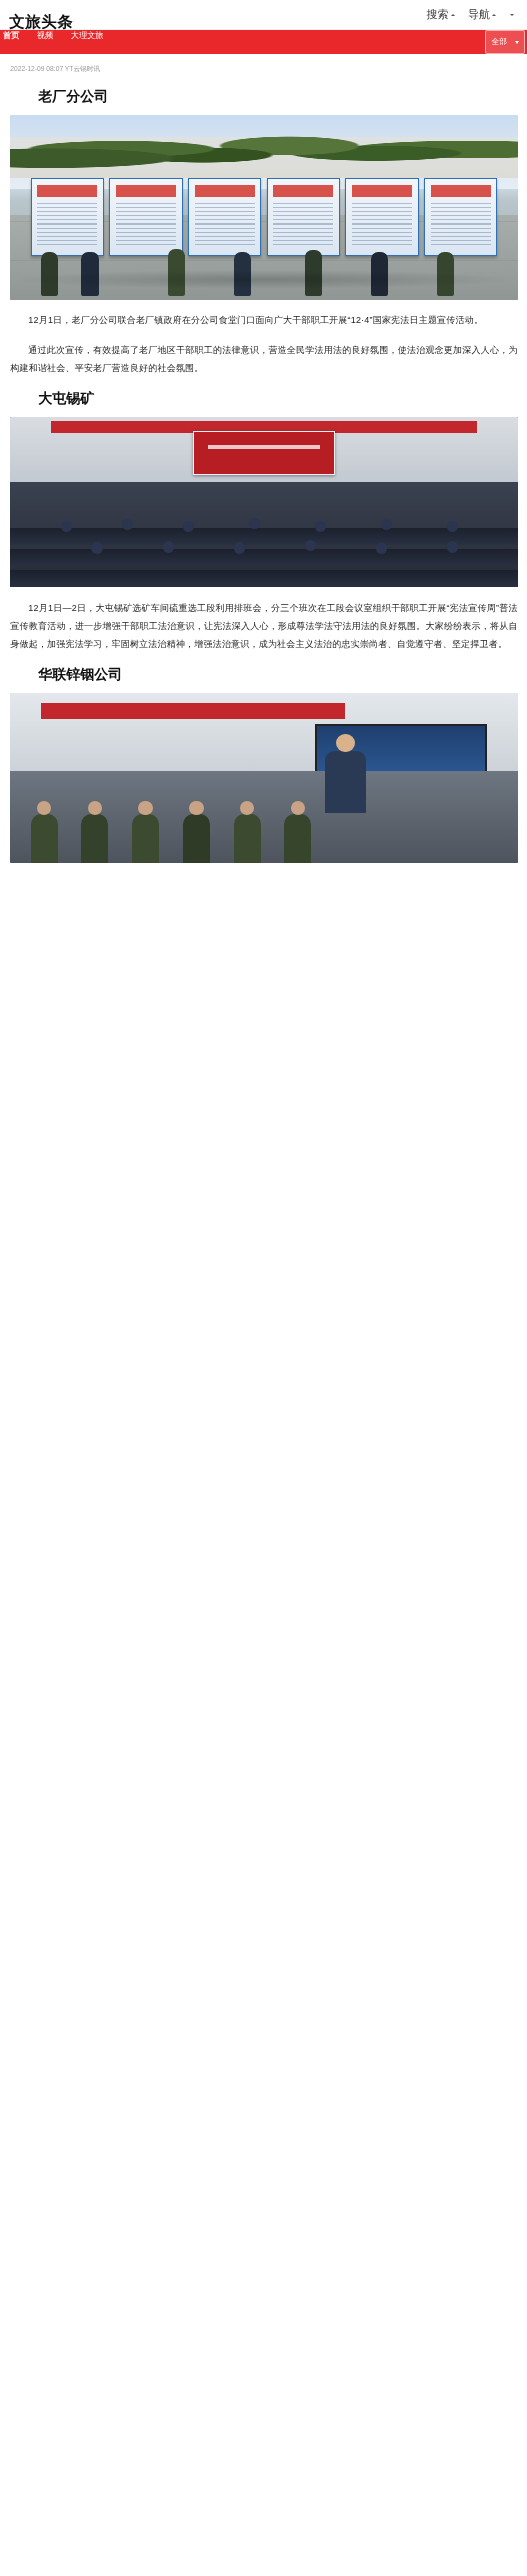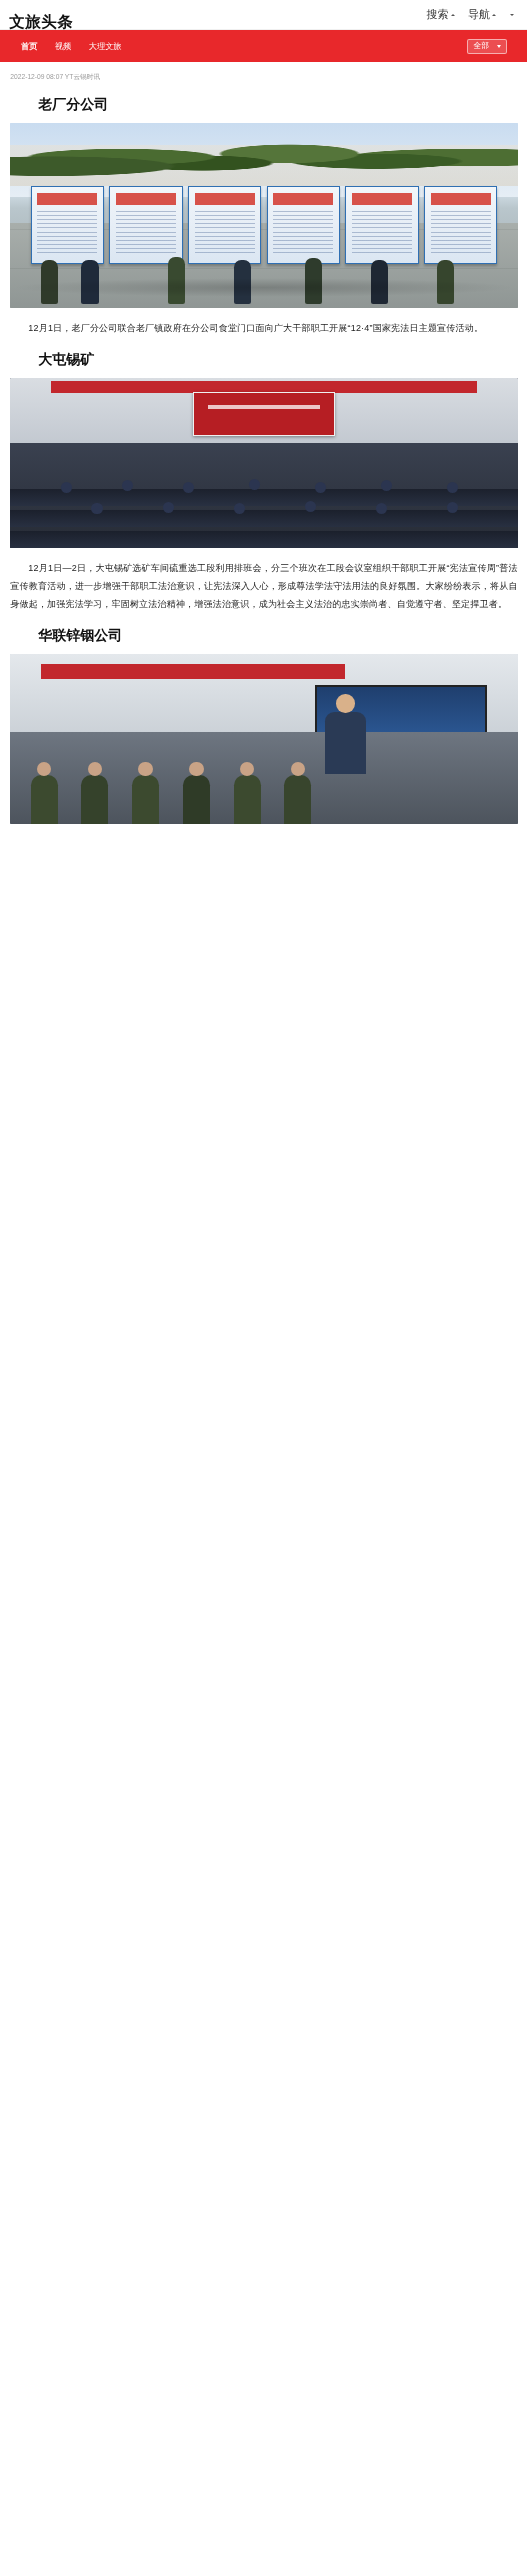--- a/index.html
+++ b/index.html
@@ -50,24 +50,23 @@
     width: 0; height: 0;
     border-left: 2.1px solid transparent;
     border-right: 2.1px solid transparent;
     border-top: 2.6px solid #555;
     display: inline-block;
   }
 
   
   .nav {
     background: #e8282b;
-    height: 32px;
+    height: 24px;
     display: flex;
-    align-items: center;
-    padding: 0 21px;
+    padding: 0 3px;
     gap: 17.5px;
     color: #fff;
     font-size: 8.2px;
   }
   .nav .nav-item { color: #fff; cursor: pointer; white-space: nowrap; }
   .nav .nav-item.active { font-weight: bold; }
   .nav-pill {
     margin-left: auto;
     display: flex;
     align-items: center;
@@ -254,20 +253,21 @@
       <div class="p1-p" style="left:31%; background:#394a30; height:47px;"></div>
       <div class="p1-p" style="left:44%; background:#24303f;"></div>
       <div class="p1-p" style="left:58%; background:#2e3b2c; height:46px;"></div>
       <div class="p1-p" style="left:71%; background:#1e2733;"></div>
       <div class="p1-p" style="left:84%; background:#36452d;"></div>
     </div>
     <div class="p1-shadow"></div>
   </div>
 
   <p class="para">12月1日，老厂分公司联合老厂镇政府在分公司食堂门口面向广大干部职工开展“12·4”国家宪法日主题宣传活动。</p>
+  <p class="para">通过此次宣传，有效提高了老厂地区干部职工的法律意识，营造全民学法用法的良好氛围，使法治观念更加深入人心，为构建和谐社会、平安老厂营造良好的社会氛围。</p>
 
   <h2 class="sub">大屯锡矿</h2>
 
   <div class="photo photo2">
     <div class="p2-wall"></div>
     <div class="p2-banner"></div>
     <div class="p2-screen"></div>
     <div class="p2-floor"></div>
     <div class="p2-rows">
       <div class="p2-row" style="bottom:0;"></div>

